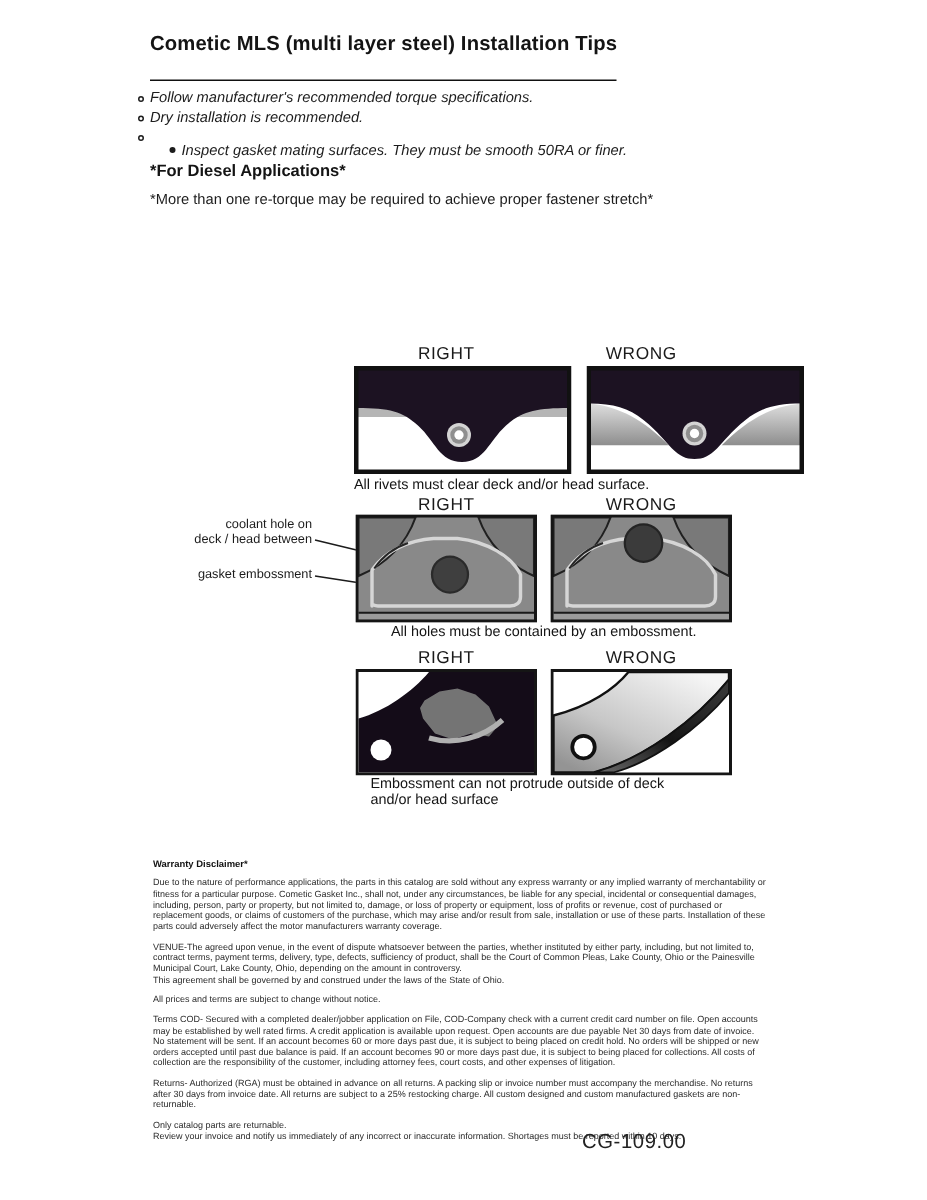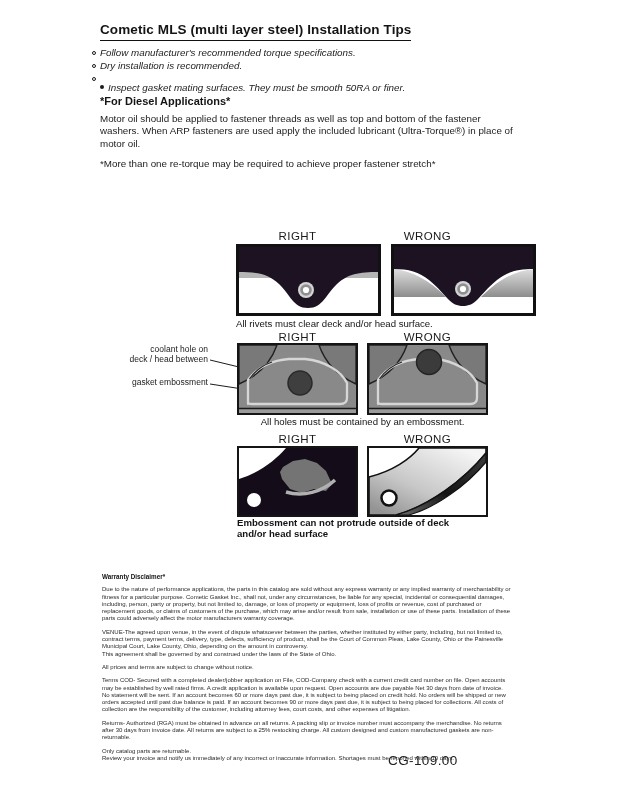--- a/index.html
+++ b/index.html
@@ -9,25 +9,25 @@
     background:#ffffff; color:#1c1c1c;
     position:relative; overflow:hidden;
   }
   .page { position:absolute; inset:0; background:#fff; }
 
   
   .content { position:absolute; left:92px; top:20px; width:432px; }
   .title {
     display:inline-block; margin-left:8px;
     font-size:13.5px; font-weight:bold; letter-spacing:.1px;
-    border-bottom:1.6px solid #111; padding-bottom:3px; margin-bottom:5px;
+    border-bottom:1.6px solid #111; padding-bottom:17px; margin-bottom:5px;
     color:#141414;
   }
   .bullet-row { display:flex; align-items:flex-start; line-height:13px; font-size:9.8px;font-style:italic; }
-  .bullet-row.sub { margin-left:8px; }
+  .bullet-row.sub { margin-left:21px; }
   .bmark { flex:0 0 auto; width:4px; height:4px; border-radius:50%; margin:4.5px 4px 0 0; }
   .bmark.open { border:1px solid #1c1c1c; }
   .bmark.filled { background:#1c1c1c; }
   .diesel-heading { margin:1px 0 0 8px; font-size:11px; font-weight:bold; color:#141414; }
   .body-para { margin:6px 0 0 8px; width:420px; font-size:9.8px; line-height:12.6px; }
   .note-para { margin:8px 0 0 8px; font-size:9.8px; }
 
   
   .dg-label { position:absolute; width:121px; text-align:center; font-size:11.5px; letter-spacing:.4px; color:#1a1a1a; }
   .dg-panel { position:absolute; display:block; }
@@ -60,21 +60,20 @@
     </div>
     <div class="bullet-row">
       <span class="bmark open"></span>
     </div>
     <div class="bullet-row sub">
       <span class="bmark filled"></span>
       <span>Inspect gasket mating surfaces.  They must be smooth 50RA or finer.</span>
     </div>
 
     <div class="diesel-heading">*For Diesel Applications*</div>
-    <p class="body-para">Motor oil should be applied to fastener threads as well as top and bottom of the fastener washers. When ARP fasteners are used apply the included lubricant (Ultra-Torque®) in place of motor oil.</p>
     <p class="note-para">*More than one re-torque may be required to achieve proper fastener stretch*</p>
   </div>
 
   <div>
 
     <div class="dg-label" style="left:237px; top:230px;">RIGHT</div>
     <div class="dg-label" style="left:367px; top:230px;">WRONG</div>
 
     <svg class="dg-panel" style="left:236px; top:244px;" width="145" height="72" viewBox="0 0 145 72">
       <rect x="0" y="0" width="145" height="72" fill="#ffffff"></rect>
@@ -171,21 +170,21 @@
             <stop offset="100%" stop-color="#3c3c3c"></stop>
         </linearGradient>
       </defs>
       <rect x="0" y="0" width="121" height="71" fill="#ffffff"></rect>
       <path d="M2,69 L2,31 C26,25 43,13 52,2 L119,2 L119,7 C97,34 62,60 29,69 Z" fill="url(#bg3)" stroke="#111111" stroke-width="1.6"></path>
       <path d="M29,69 C62,60 97,34 119,7 L119,16 C99,40 68,62 42,69 Z" fill="url(#sg3)" stroke="#111111" stroke-width="1.2"></path>
       <circle cx="22" cy="52" r="7.5" fill="#ffffff" stroke="#101010" stroke-width="2.5"></circle>
       <rect x="1" y="1" width="119" height="69" fill="none" stroke="#151515" stroke-width="2"></rect>
     </svg>
 
-    <div class="dg-caption" style="left:237px; top:517px; width:260px;font-weight:bold;">
+    <div class="dg-caption" style="left:247px; top:517px; width:260px;">
       <div>Embossment can not protrude outside of deck</div>
       <div>and/or head surface</div>
     </div>
   </div>
 
   <div class="footer">
     <p class="fp bold">Warranty Disclaimer*</p>
     <p class="fp">Due to the nature of performance applications, the parts in this catalog are sold without any express warranty or any implied warranty of merchantability or fitness for a particular purpose.  Cometic Gasket Inc., shall not, under any circumstances, be liable for any special, incidental or consequential damages, including, person, party or property, but not limited to, damage, or loss of property or equipment, loss of profits or revenue, cost of purchased or replacement goods, or claims of customers of the purchase, which may arise and/or result from sale, installation or use of these parts.  Installation of these parts could adversely affect the motor manufacturers warranty coverage.</p>
     <p class="fp">VENUE-The agreed upon venue, in the event of dispute whatsoever between the parties, whether instituted by either party, including, but not limited to, contract terms, payment terms, delivery, type, defects, sufficiency of product, shall be the Court of Common Pleas, Lake County, Ohio or the Painesville Municipal Court, Lake County, Ohio, depending on the amount in controversy.</p>
     <p class="fp nogap">This agreement shall be governed by and construed under the laws of the State of Ohio.</p>

